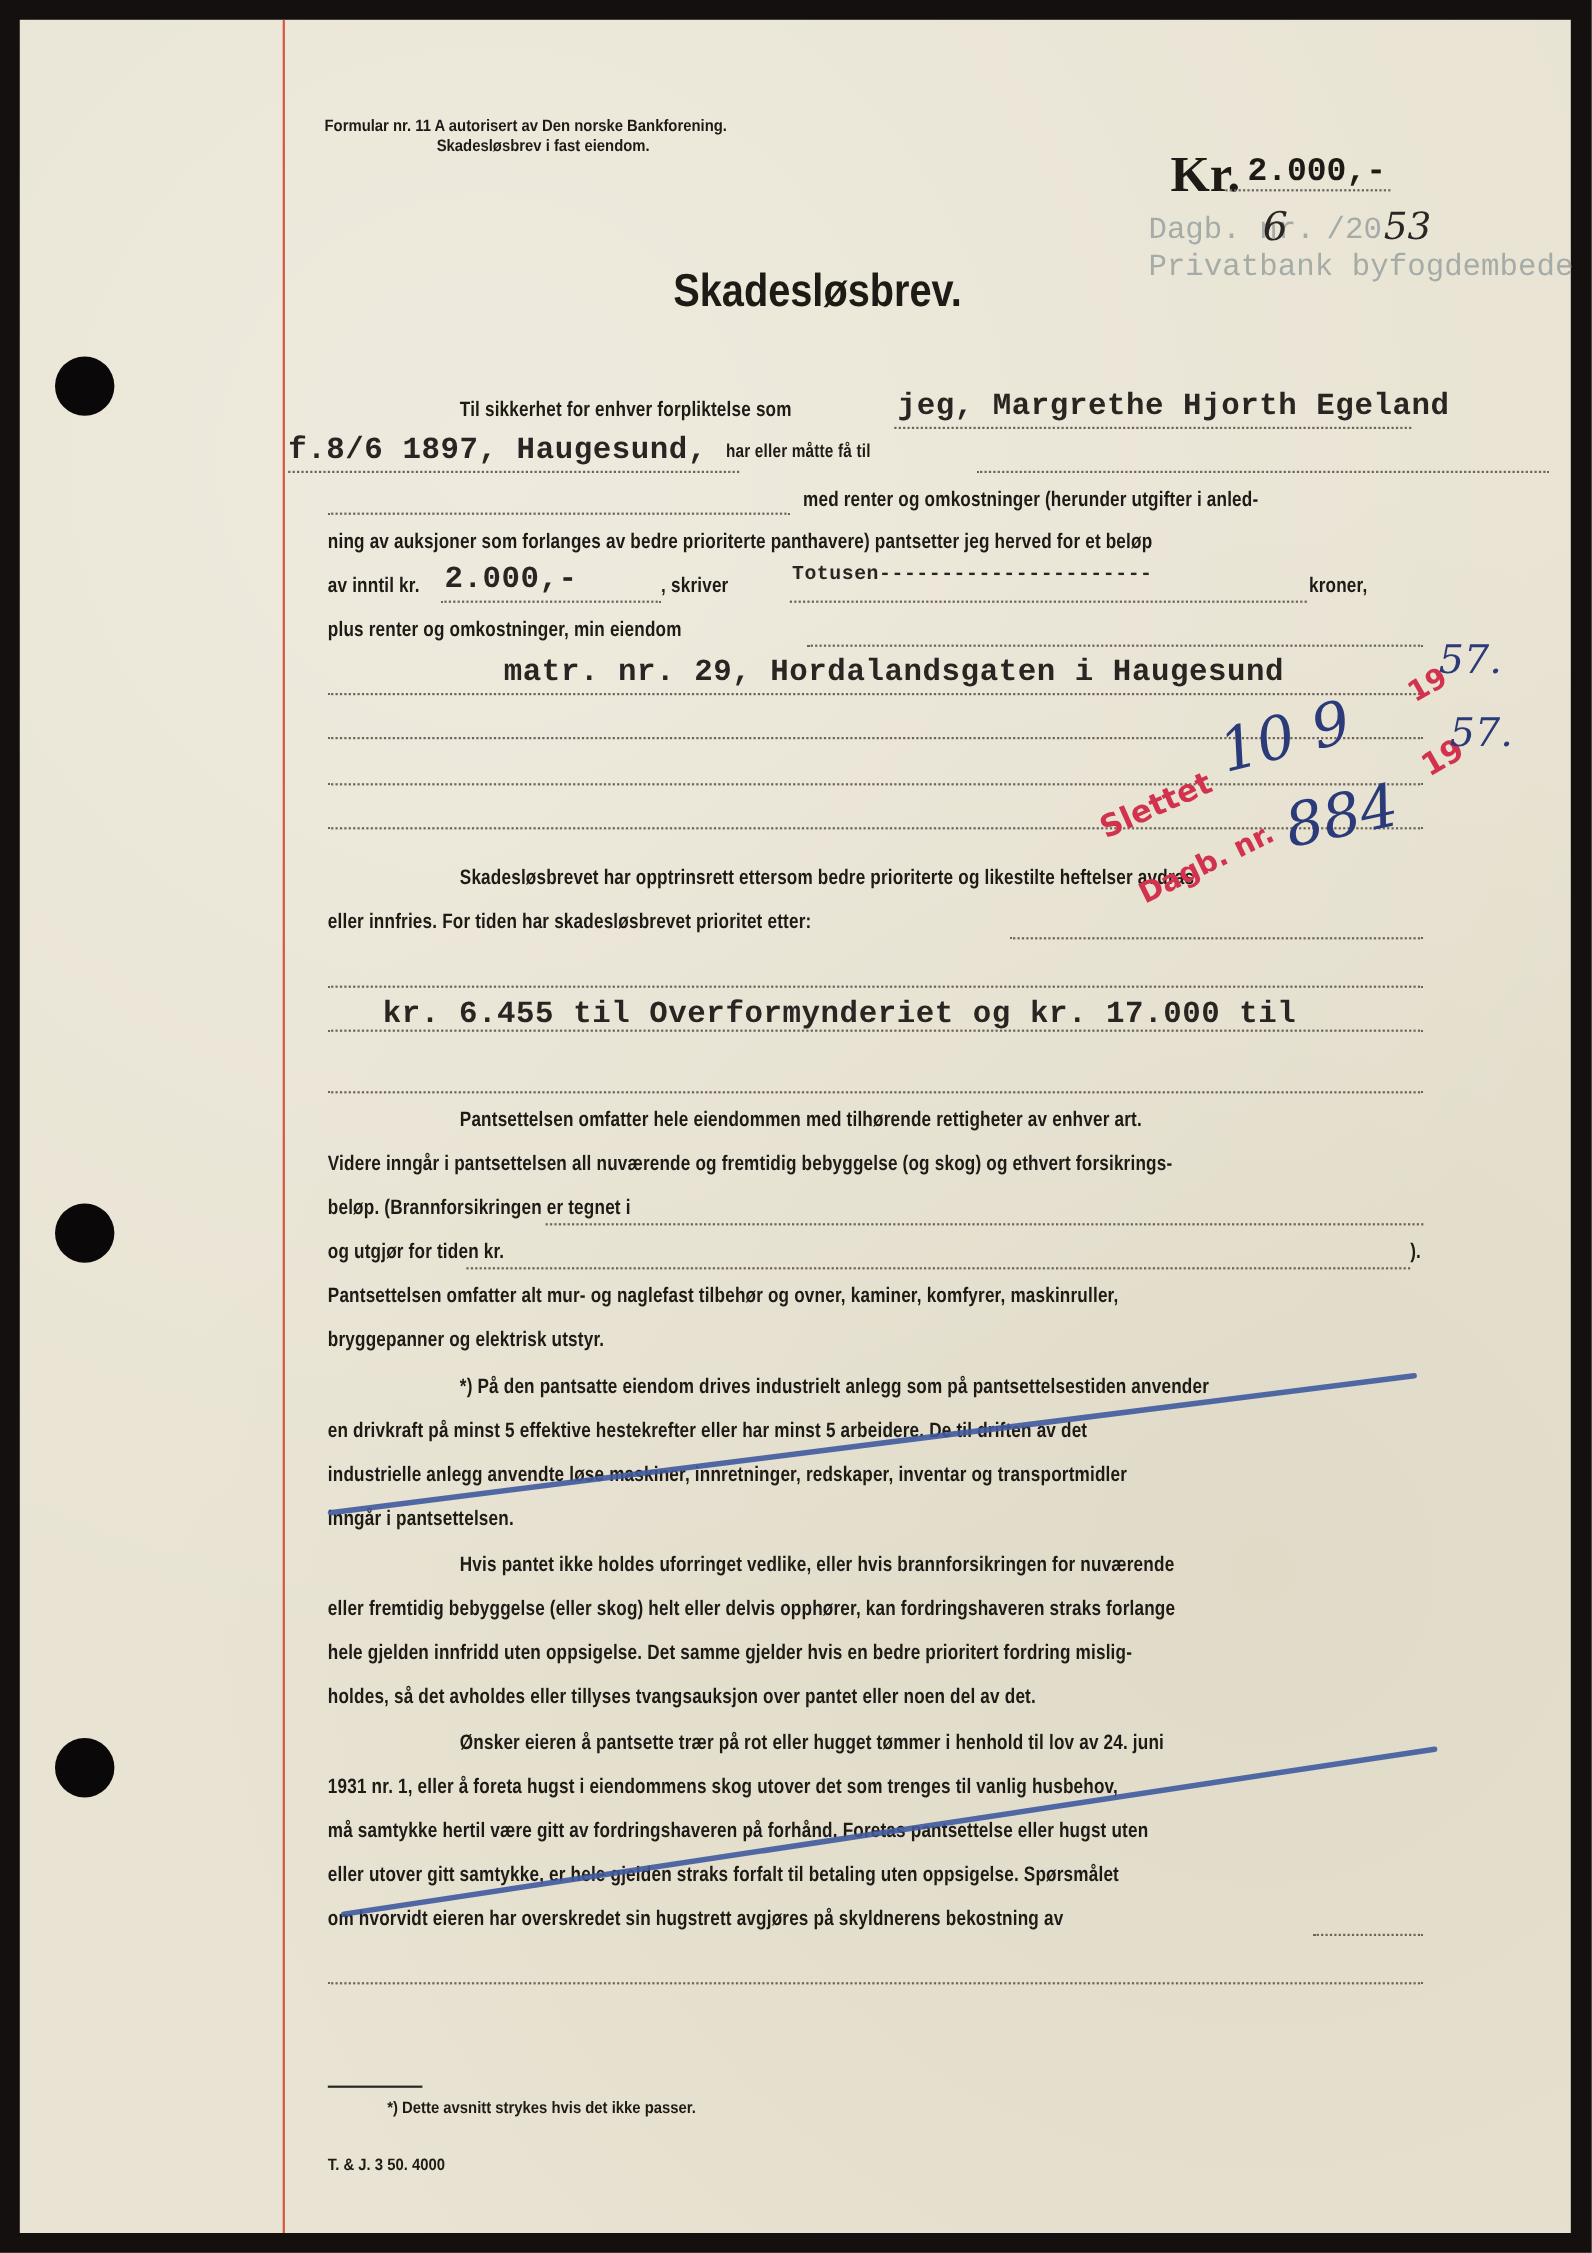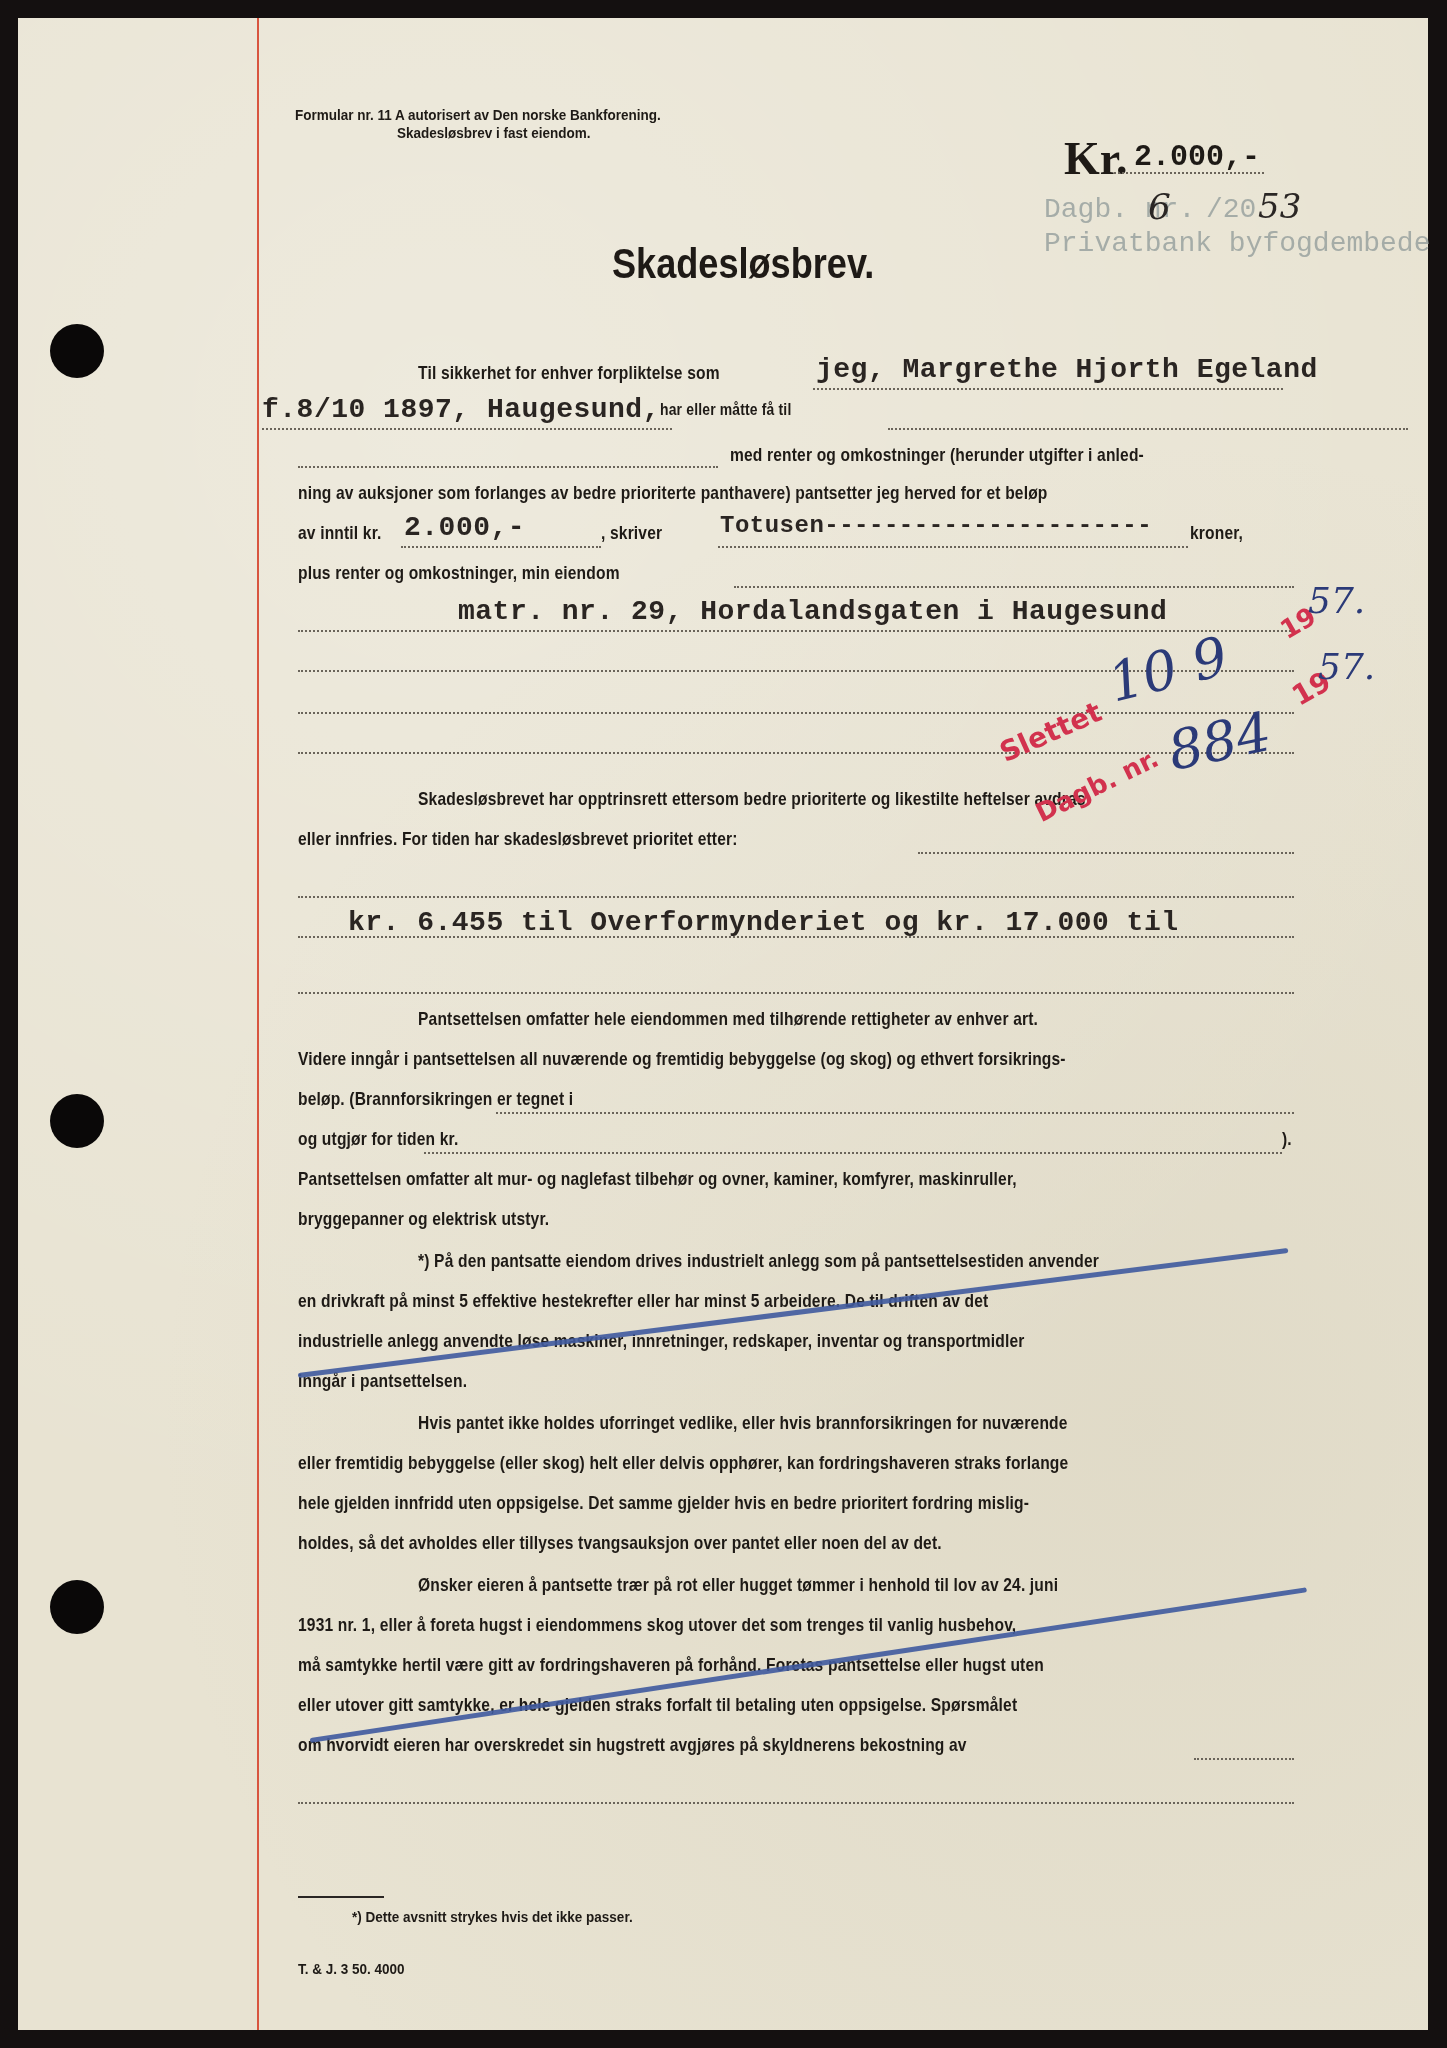--- a/index.html
+++ b/index.html
@@ -128,34 +128,34 @@
   <div class="t hand-dark" style="left:1240px; top:168px; font-size:34px;">53</div>
   <div class="t stamp-gray" style="left:1026px; top:210px;">Privatbank byfogdembede</div>
 
   <div class="t title" style="left:594px; top:222px;">Skadesløsbrev.</div>
 
   <div class="t print" style="left:400px; top:344px;">Til sikkerhet for enhver forpliktelse som</div>
   <div class="dots" style="left:795px; top:370px; width:470px;"></div>
   <div class="t typed" style="left:798px; top:336px;">jeg, Margrethe Hjorth Egeland</div>
 
   <div class="dots" style="left:244px; top:410px; width:410px;"></div>
-  <div class="t typed" style="left:244px; top:376px;">f.8/10 1897, Haugesund,</div>
+  <div class="t typed" style="left:244px; top:376px;">f.8/6 1897, Haugesund,</div>
   <div class="t print" style="left:642px; top:382px; font-size:17px;">har eller måtte få til</div>
   <div class="dots" style="left:870px; top:410px; width:520px;"></div>
 
   <div class="dots" style="left:280px; top:448px; width:420px;"></div>
   <div class="t print" style="left:712px; top:426px;">med renter og omkostninger (herunder utgifter i anled-</div>
   <div class="t print" style="left:280px; top:464px;">ning av auksjoner som forlanges av bedre prioriterte panthavere) pantsetter jeg herved for et beløp</div>
 
   <div class="t print" style="left:280px; top:504px;">av inntil kr.</div>
   <div class="dots" style="left:383px; top:528px; width:200px;"></div>
   <div class="t typed" style="left:386px; top:494px;">2.000,-</div>
   <div class="t print" style="left:583px; top:504px;">, skriver</div>
   <div class="dots" style="left:700px; top:528px; width:470px;"></div>
-  <div class="t typed" style="left:702px; top:494px; font-size:24px;">Totusen----------------------</div>
+  <div class="t typed" style="left:702px; top:494px; font-size:18px;">Totusen----------------------</div>
   <div class="t print" style="left:1172px; top:504px;">kroner,</div>
 
   <div class="t print" style="left:280px; top:544px;">plus renter og omkostninger, min eiendom</div>
   <div class="dots" style="left:716px; top:568px; width:560px;"></div>
 
   <div class="dots" style="left:280px; top:612px; width:996px;"></div>
   <div class="t typed" style="left:440px; top:578px;text-align:right;">matr. nr. 29, Hordalandsgaten i Haugesund</div>
   <div class="dots" style="left:280px; top:652px; width:996px;"></div>
   <div class="dots" style="left:280px; top:694px; width:996px;"></div>
   <div class="dots" style="left:280px; top:734px; width:996px;"></div>

